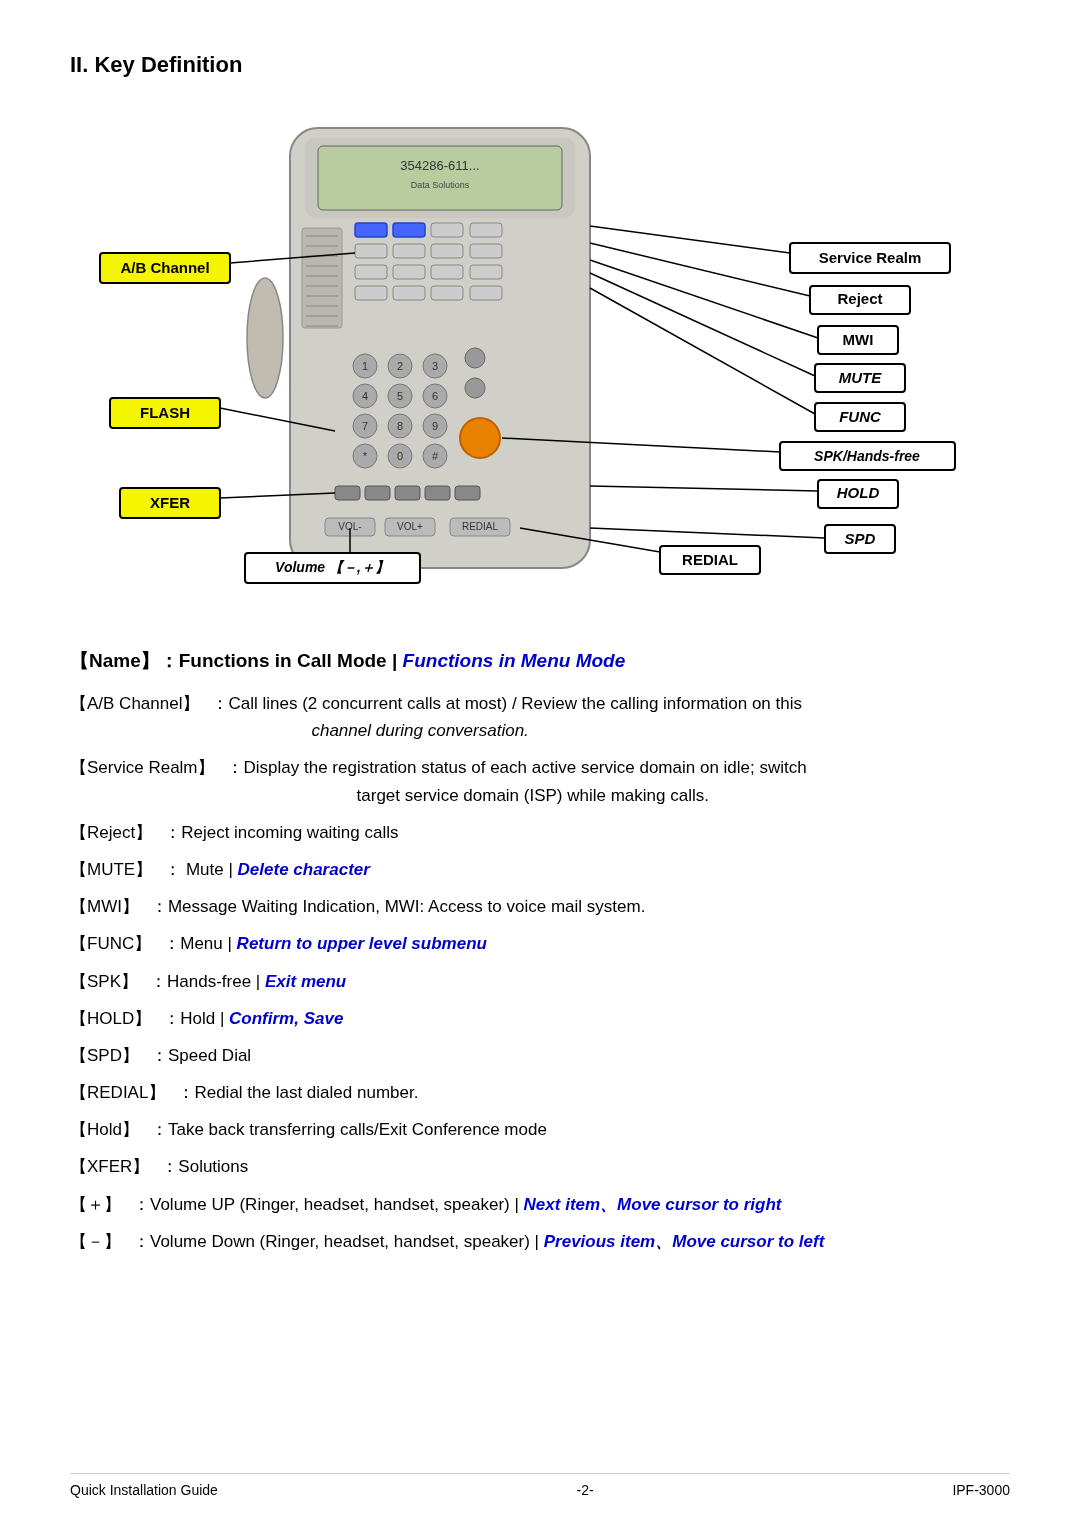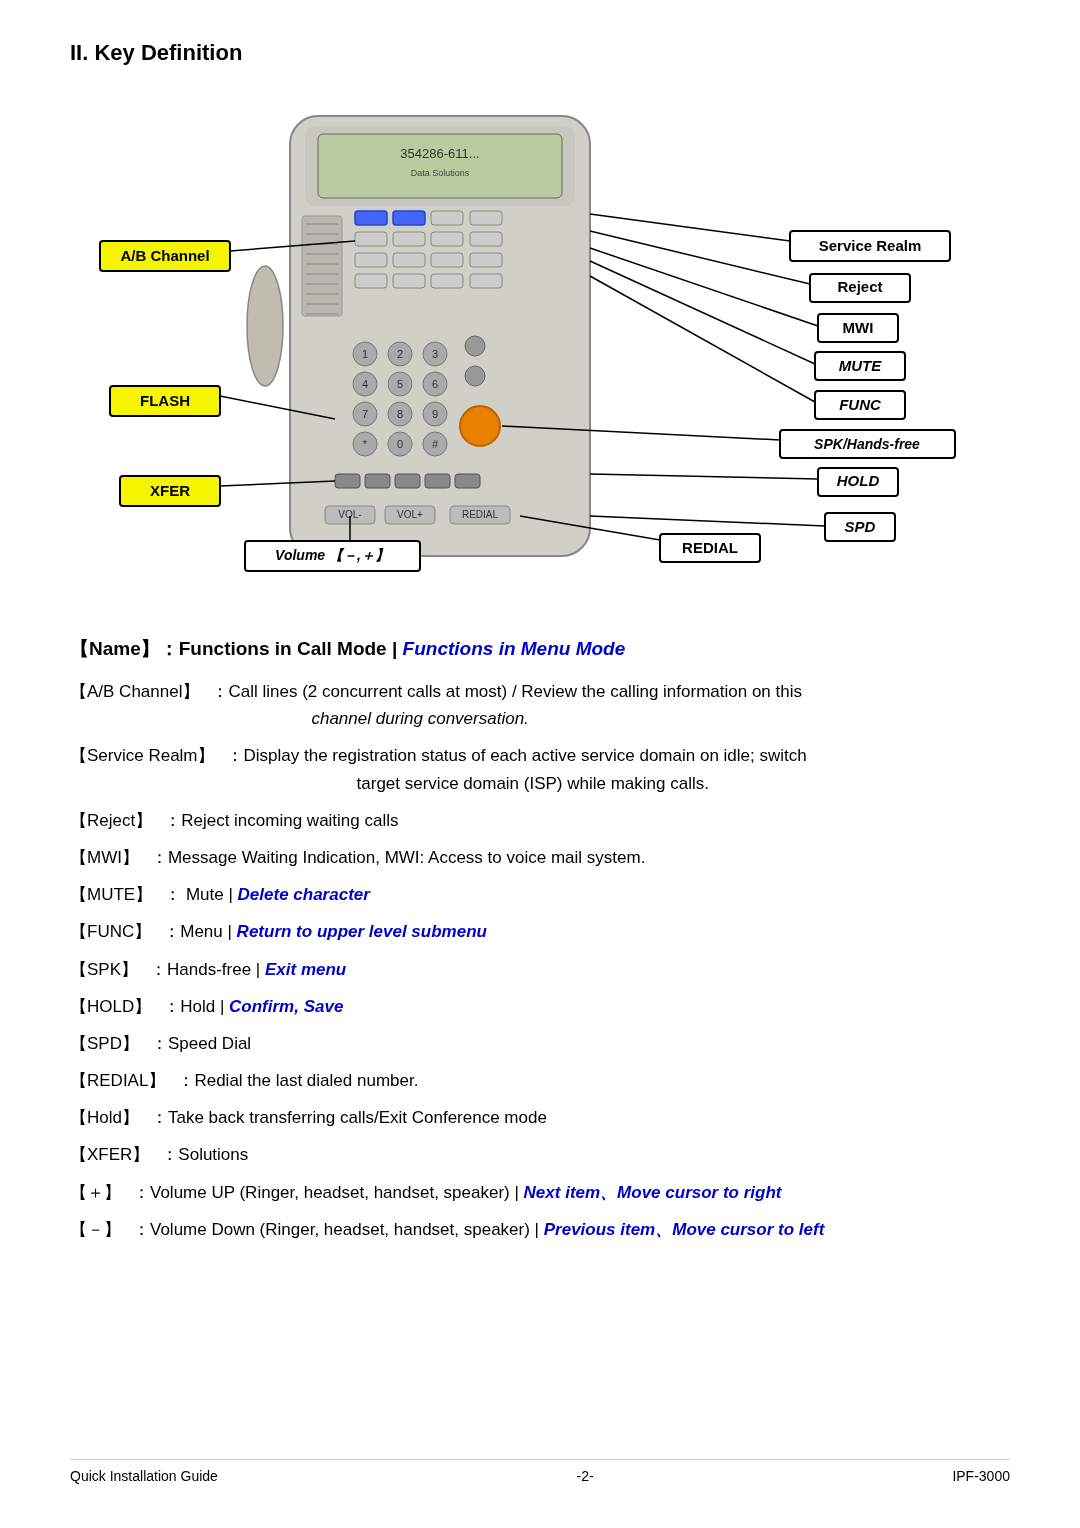--- a/index.html
+++ b/index.html
@@ -7,21 +7,21 @@
       width: 1080px;
       min-height: 1528px;
       background: #ffffff;
       font-family: Arial, "Times New Roman", serif;
       font-size: 18px;
       color: #000;
     }
     .page {
       width: 1080px;
       min-height: 1528px;
-      padding: 40px 70px 40px 70px;
+      padding: 52px 70px 40px 70px;
       position: relative;
     }
     .section-title {
       font-size: 22px;
       font-weight: bold;
       margin-bottom: 20px;
     }
     .diagram-area {
       position: relative;
       width: 100%;
@@ -49,21 +49,21 @@
       min-width: 0;
       white-space: nowrap;
     }
     .italic-blue {
       font-style: italic;
       color: #0000cc;
       font-weight: bold;
     }
     .footer {
       position: absolute;
-      bottom: 44px;
+      bottom: 30px;
       left: 70px;
       right: 70px;
       display: flex;
       justify-content: space-between;
       font-size: 14px;
       border-top: 1px solid #ccc;
       padding-top: 8px;
     }
     .desc-block {
       margin-left: 12px;
@@ -246,27 +246,27 @@
       <span class="key-label">【Service Realm】</span>
       <span class="desc-block">：Display the registration status of each active service domain on idle; switch<br><span style="margin-left:130px;">target service domain (ISP) while making calls.</span></span>
     </div>
 
     <div class="desc-item">
       <span class="key-label">【Reject】</span>
       <span class="desc-block">：Reject incoming waiting calls</span>
     </div>
 
     <div class="desc-item">
+      <span class="key-label">【MUTE】</span>
+      <span class="desc-block">：  Mute | <span class="italic-blue">Delete character</span></span>
+    </div>
+
+    <div class="desc-item">
       <span class="key-label">【MWI】</span>
       <span class="desc-block">：Message Waiting Indication, MWI: Access to voice mail system.</span>
-    </div>
-
-    <div class="desc-item">
-      <span class="key-label">【MUTE】</span>
-      <span class="desc-block">：  Mute | <span class="italic-blue">Delete character</span></span>
     </div>
 
     <div class="desc-item">
       <span class="key-label">【FUNC】</span>
       <span class="desc-block">：Menu | <span class="italic-blue">Return to upper level submenu</span></span>
     </div>
 
     <div class="desc-item">
       <span class="key-label">【SPK】</span>
       <span class="desc-block">：Hands-free | <span class="italic-blue">Exit menu</span></span>

